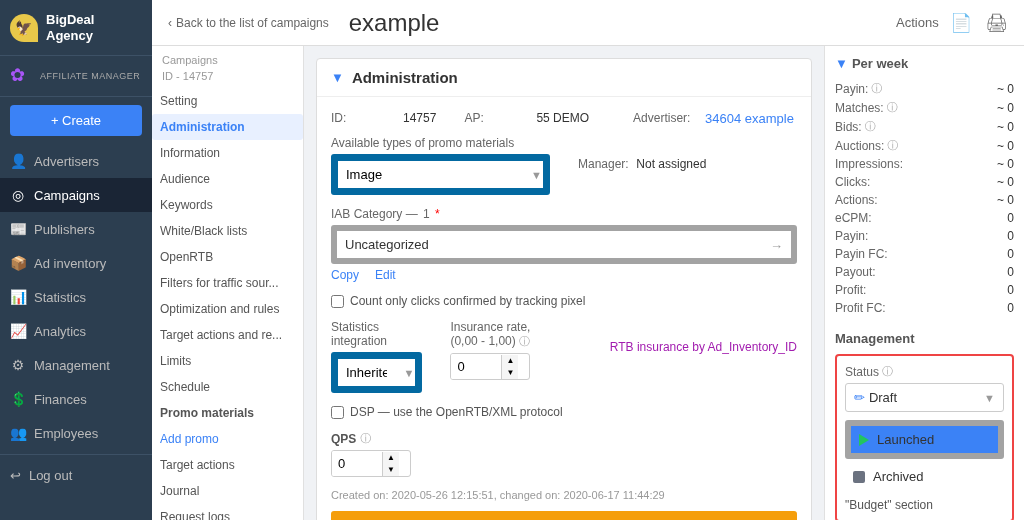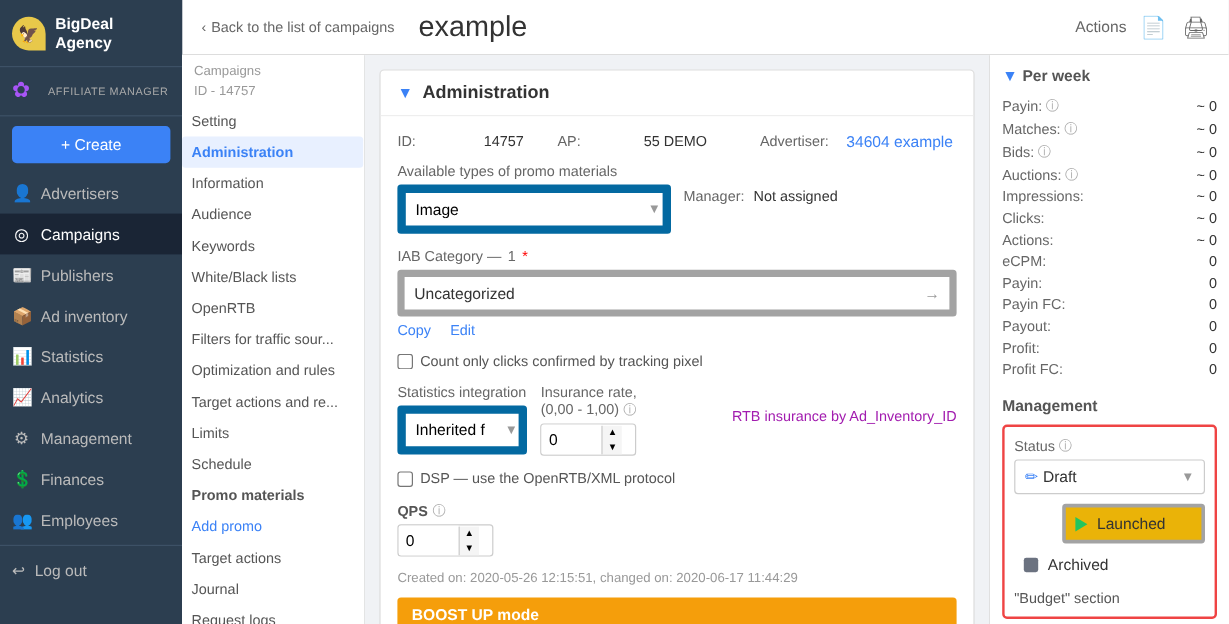--- a/index.html
+++ b/index.html
@@ -68,21 +68,21 @@
 
     .iab-row { display: flex; align-items: center; border: 6px solid #a3a3a3; border-radius: 3px; padding: 6px 8px; justify-content: space-between; }
     .iab-arrow { color: #999; }
     .copy-edit-row { display: flex; gap: 16px; margin-top: 4px; }
     .link-btn { color: #3b82f6; cursor: pointer; font-size: 12px; background: none; border: none; }
 
     .checkbox-row { display: flex; align-items: center; gap: 6px; margin-bottom: 12px; }
     .checkbox-row input { cursor: pointer; }
     .checkbox-label { font-size: 12px; color: #555; }
 
-    .two-col { display: flex; gap: 11px; align-items: flex-start; }
+    .two-col { display: flex; gap: 28px; align-items: flex-start; }
     .col-half { flex: 1; }
 
     .num-input-wrapper { position: relative; display: flex; align-items: center; border: 1px solid #ccc; border-radius: 3px; overflow: hidden; width: 80px; }
     .num-input { border: none; padding: 5px 6px; width: 50px; font-size: 13px; outline: none; }
     .spin-btns { display: flex; flex-direction: column; background: #f5f5f5; border-left: 1px solid #ccc; }
     .spin-btn { font-size: 8px; padding: 2px 4px; cursor: pointer; border: none; background: none; line-height: 1; }
 
     .rtb-link { color: #a21caf; font-size: 12px; cursor: pointer; margin-left: 40px; }
 
     .dsp-row { display: flex; align-items: center; gap: 6px; margin-bottom: 12px; }
@@ -106,21 +106,21 @@
     .rp-row-label { color: #666; display: flex; align-items: center; gap: 3px; }
     .rp-row-value { color: #333; }
 
     .mgmt-section { border: 2px solid #ef4444; border-radius: 4px; padding: 8px; }
     .status-row { margin-bottom: 8px; }
     .status-label { font-size: 12px; color: #666; margin-bottom: 4px; display: flex; align-items: center; gap: 3px; }
     .status-dropdown { display: flex; align-items: center; justify-content: space-between; border: 1px solid #ccc; border-radius: 3px; padding: 6px 8px; cursor: pointer; font-size: 13px; background: #fff; }
     .status-dropdown-icon { font-size: 11px; color: #999; }
 
     .status-option { display: flex; align-items: center; gap: 8px; padding: 6px 8px; cursor: pointer; font-size: 13px; border-radius: 3px; }
-    .status-option.launched { background: #eab308; border: 3px solid #a3a3a3; margin-left: 40px; }
+    .status-option.launched { background: #3b82f6; border: 6px solid #a3a3a3; }
     .status-option.disapproved { }
     .status-option.archived { }
 
     .status-icon-draft { font-size: 13px; color: #3b82f6; }
     .status-icon-disapproved { width: 12px; height: 12px; background: #ef4444; border-radius: 2px; display: inline-block; }
     .status-icon-archived { width: 12px; height: 12px; background: #6b7280; border-radius: 2px; display: inline-block; }
 
     .budget-section { margin-top: 8px; font-size: 12px; color: #555; }
     .triangle-right { width: 0; height: 0; border-top: 6px solid transparent; border-bottom: 6px solid transparent; border-left: 10px solid #22c55e; display: inline-block; }
   </style>

